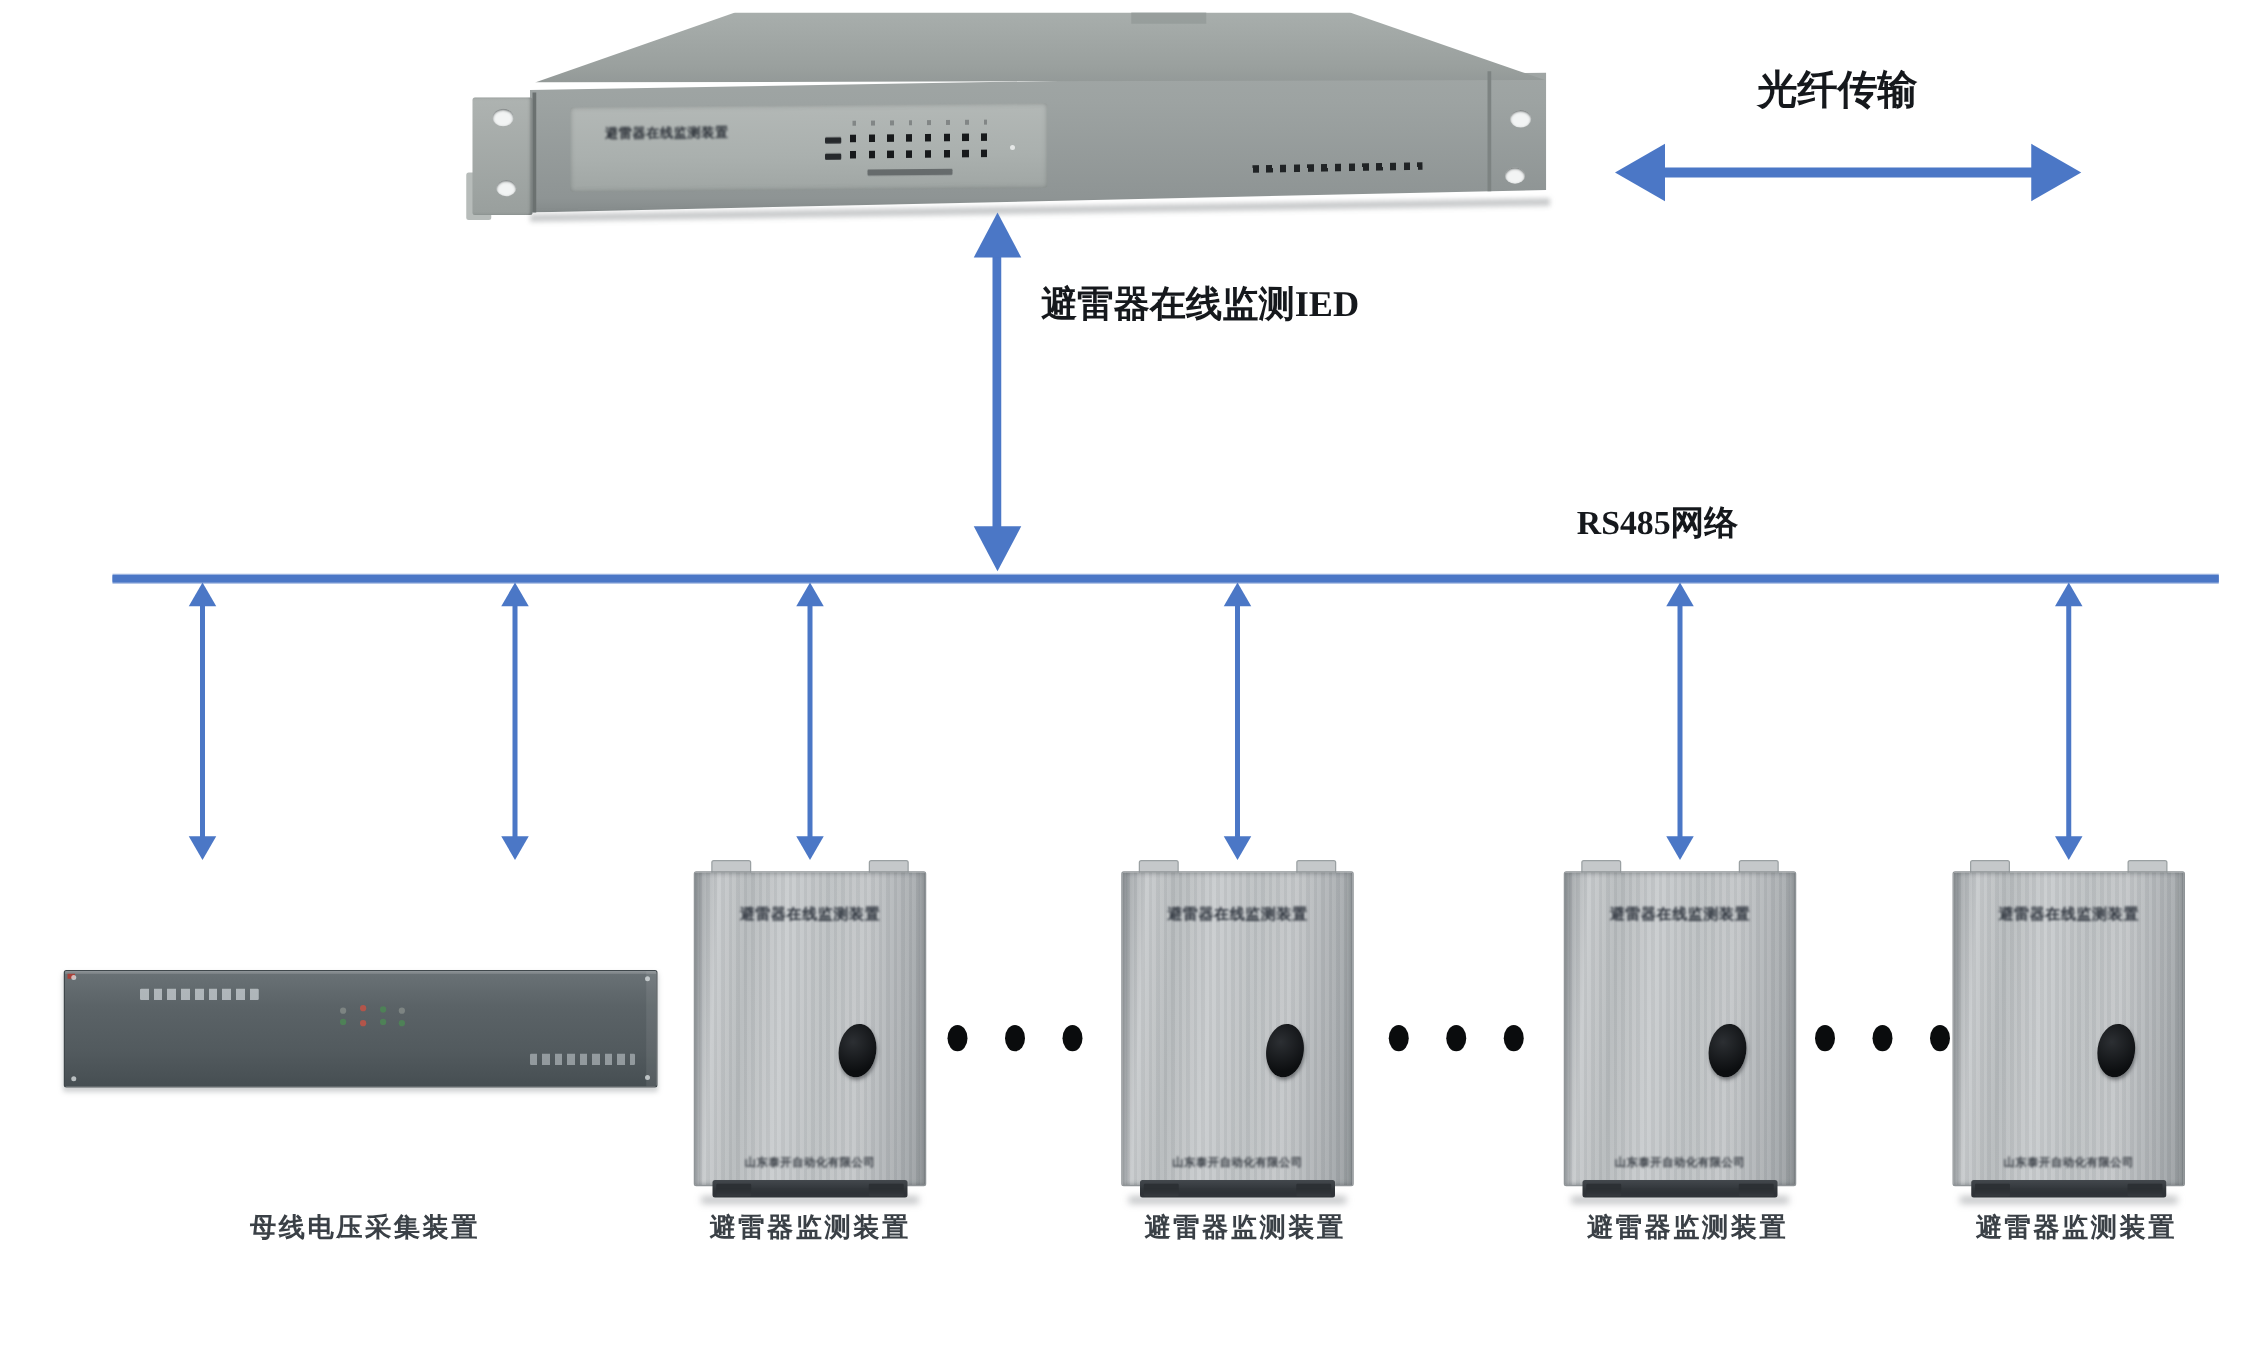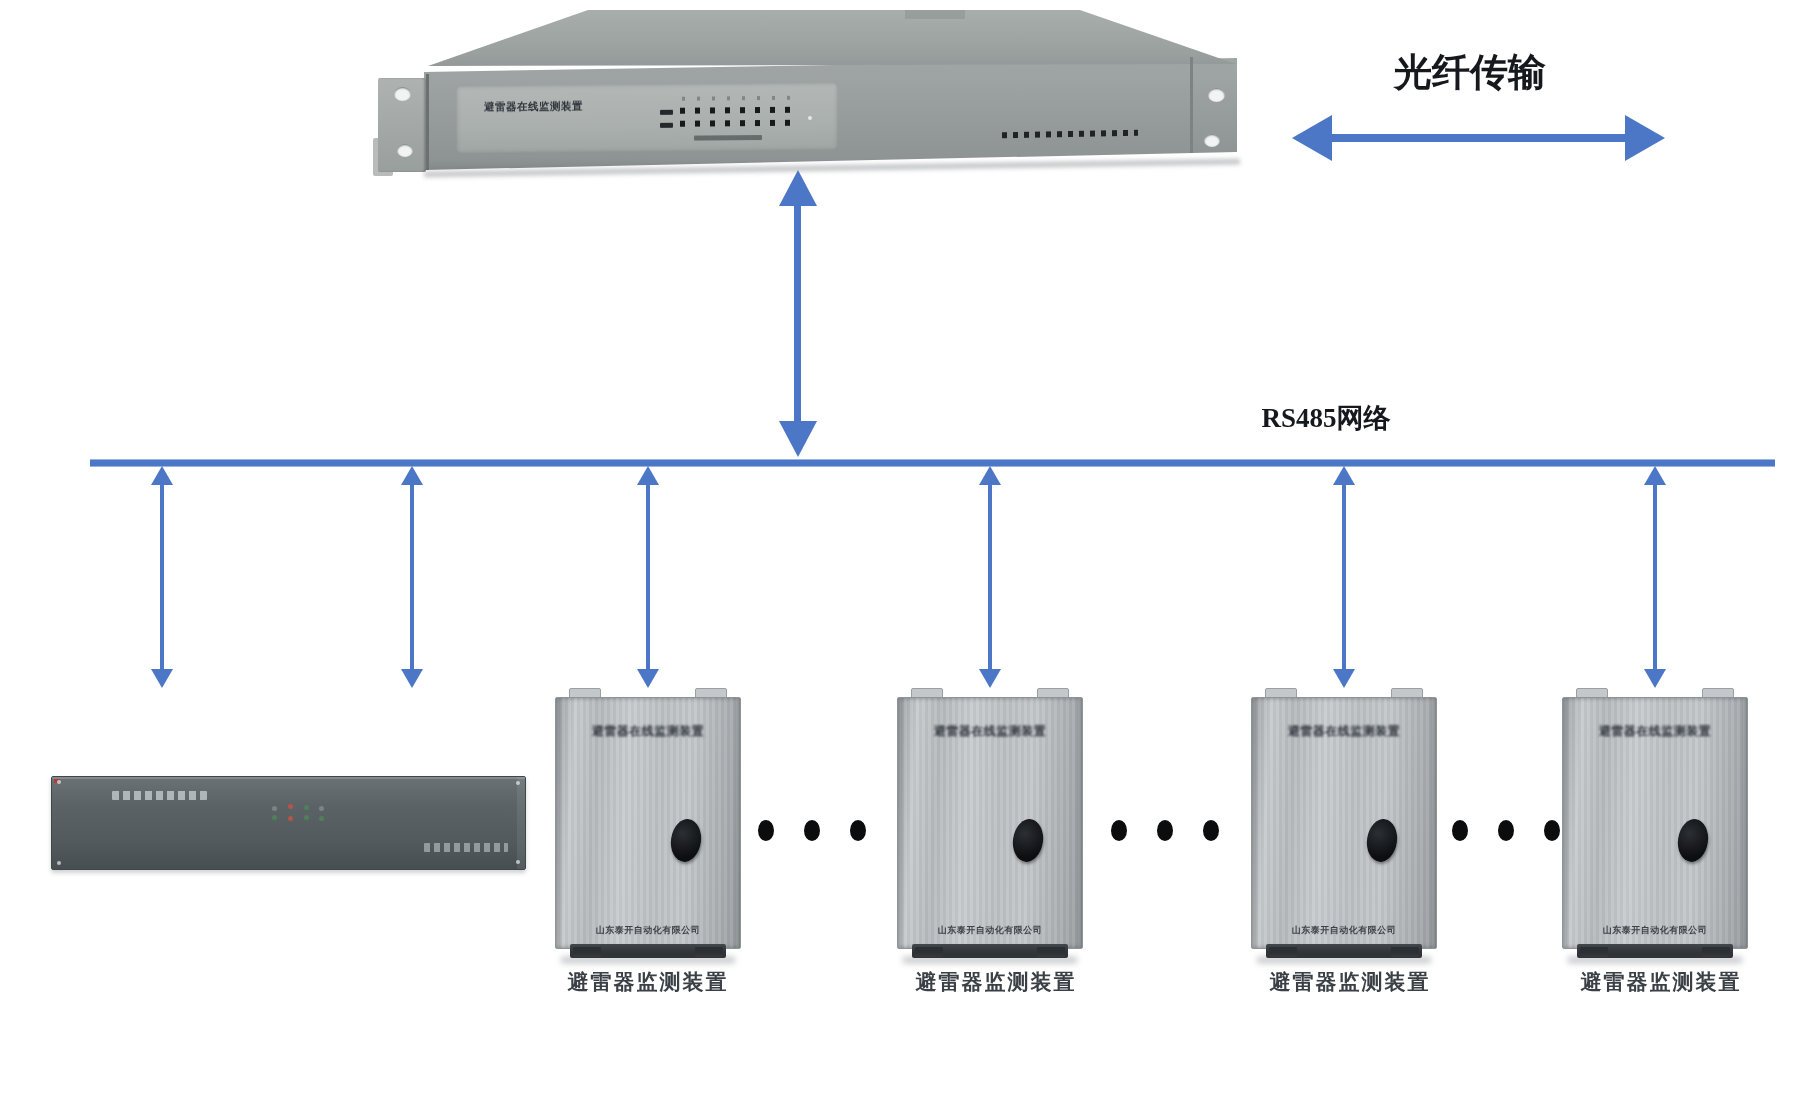--- a/index.html
+++ b/index.html
@@ -119,32 +119,33 @@
       <div class="led-row faint" style="left:226px;top:13px;"></div>
       <div class="led-row" style="left:224px;top:24px;"></div>
       <div class="led-row" style="left:224px;top:37px;"></div>
       <div class="smudge" style="left:238px;top:52px;width:68px;height:5px;background:rgba(40,44,48,.5);"></div>
     </div>
     <div class="dots-r"></div>
     <div class="speck"></div>
     <div class="groundshadow"></div>
   </div>
 
-  <div class="diag-label" style="left:1340px;top:48px;width:260px;height:48px;font-size:38px;">光纤传输</div>
+  <div class="diag-label" style="left:1340px;top:48px;width:260px;height:48px;font-size:32px;">光纤传输</div>
   <div class="harrow">
     <div class="shaft"></div>
     <div class="tri head-l"></div>
     <div class="tri head-r"></div>
   </div>
 
   <div class="varrow">
     <div class="shaft"></div>
     <div class="tri head-t"></div>
     <div class="tri head-b"></div>
   </div>
+  <div class="diag-label" style="left:800px;top:224px;width:320px;height:40px;font-size:29px;">避雷器在线监测IED</div>
 
   <div class="diag-label" style="left:1216px;top:400px;width:220px;height:36px;font-size:27px;">RS485网络</div>
   <div class="busline"></div>
 
   <div class="busarrow" style="left:151px;">
     <div class="shaft"></div>
       <div class="tri head-t"></div>
       <div class="tri head-b"></div>
     </div>
   <div class="busarrow" style="left:401px;">
@@ -256,18 +257,19 @@
   <div class="dot" style="left:758px;"></div>
   <div class="dot" style="left:804px;"></div>
   <div class="dot" style="left:850px;"></div>
   <div class="dot" style="left:1111px;"></div>
   <div class="dot" style="left:1157px;"></div>
   <div class="dot" style="left:1203px;"></div>
   <div class="dot" style="left:1452px;"></div>
   <div class="dot" style="left:1498px;"></div>
   <div class="dot" style="left:1544px;"></div>
 
+  <div class="photo-label" style="left:192px;top:962px;width:200px;height:40px;font-size:21px;">母线电压采集装置</div>
   <div class="photo-label" style="left:538px;top:962px;width:220px;height:40px;font-size:21px;">避雷器监测装置</div>
   <div class="photo-label" style="left:886px;top:962px;width:220px;height:40px;font-size:21px;">避雷器监测装置</div>
   <div class="photo-label" style="left:1240px;top:962px;width:220px;height:40px;font-size:21px;">避雷器监测装置</div>
   <div class="photo-label" style="left:1551px;top:962px;width:220px;height:40px;font-size:21px;">避雷器监测装置</div>
 
 </div>
 
 </body></html>

